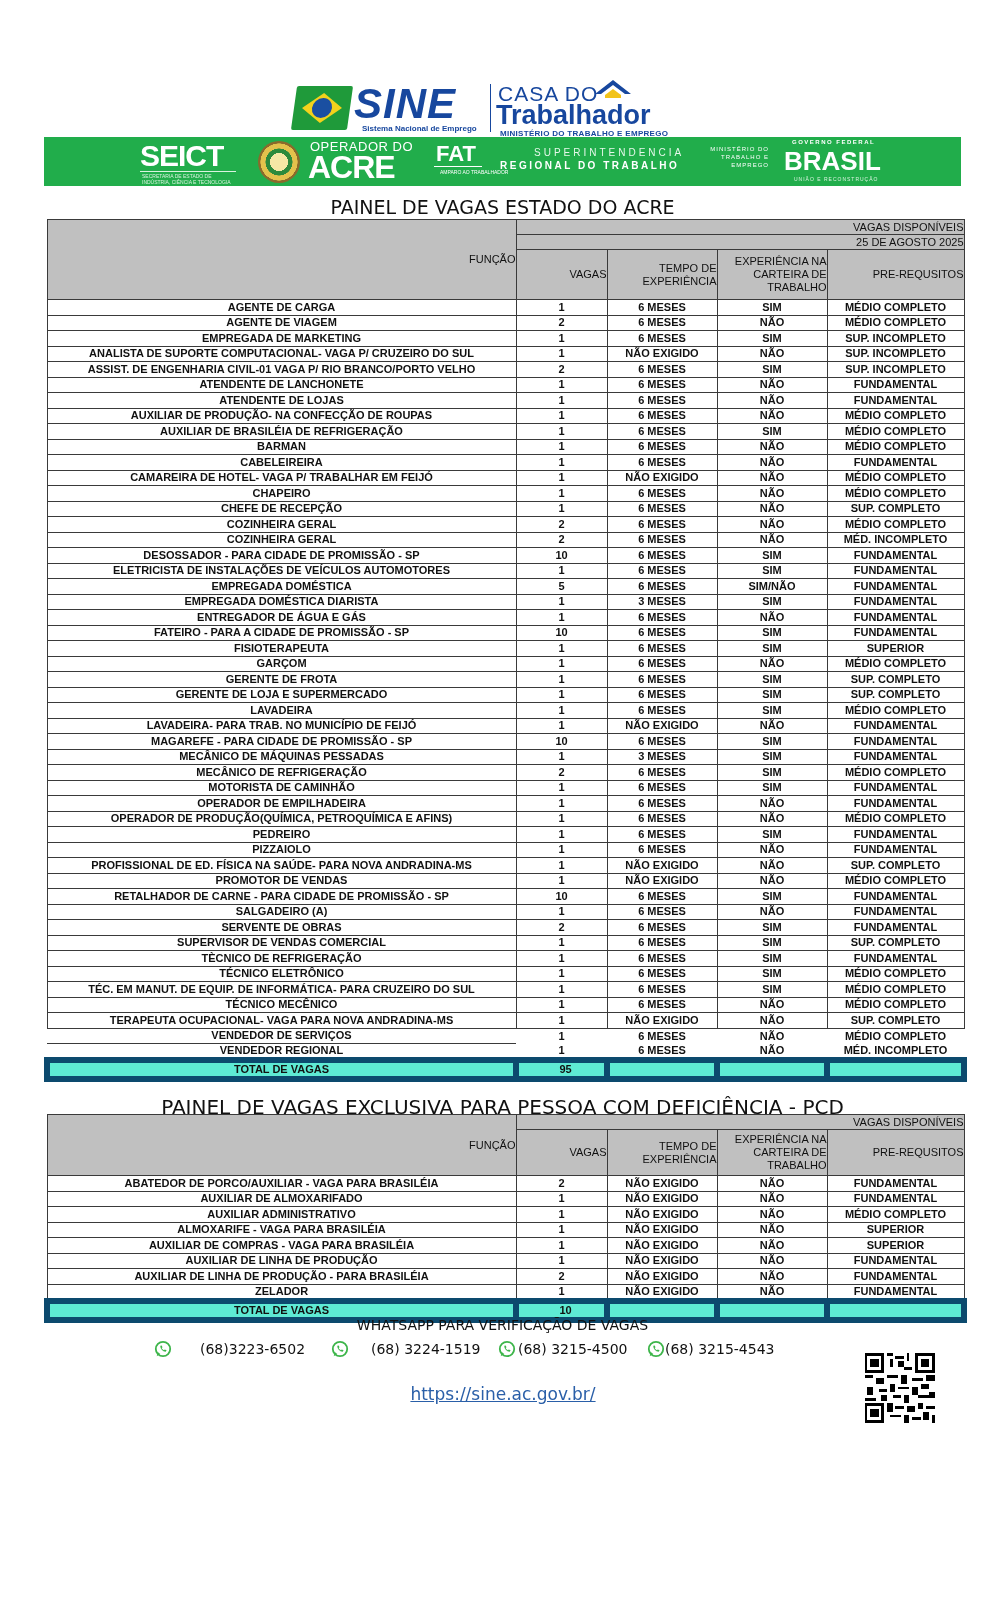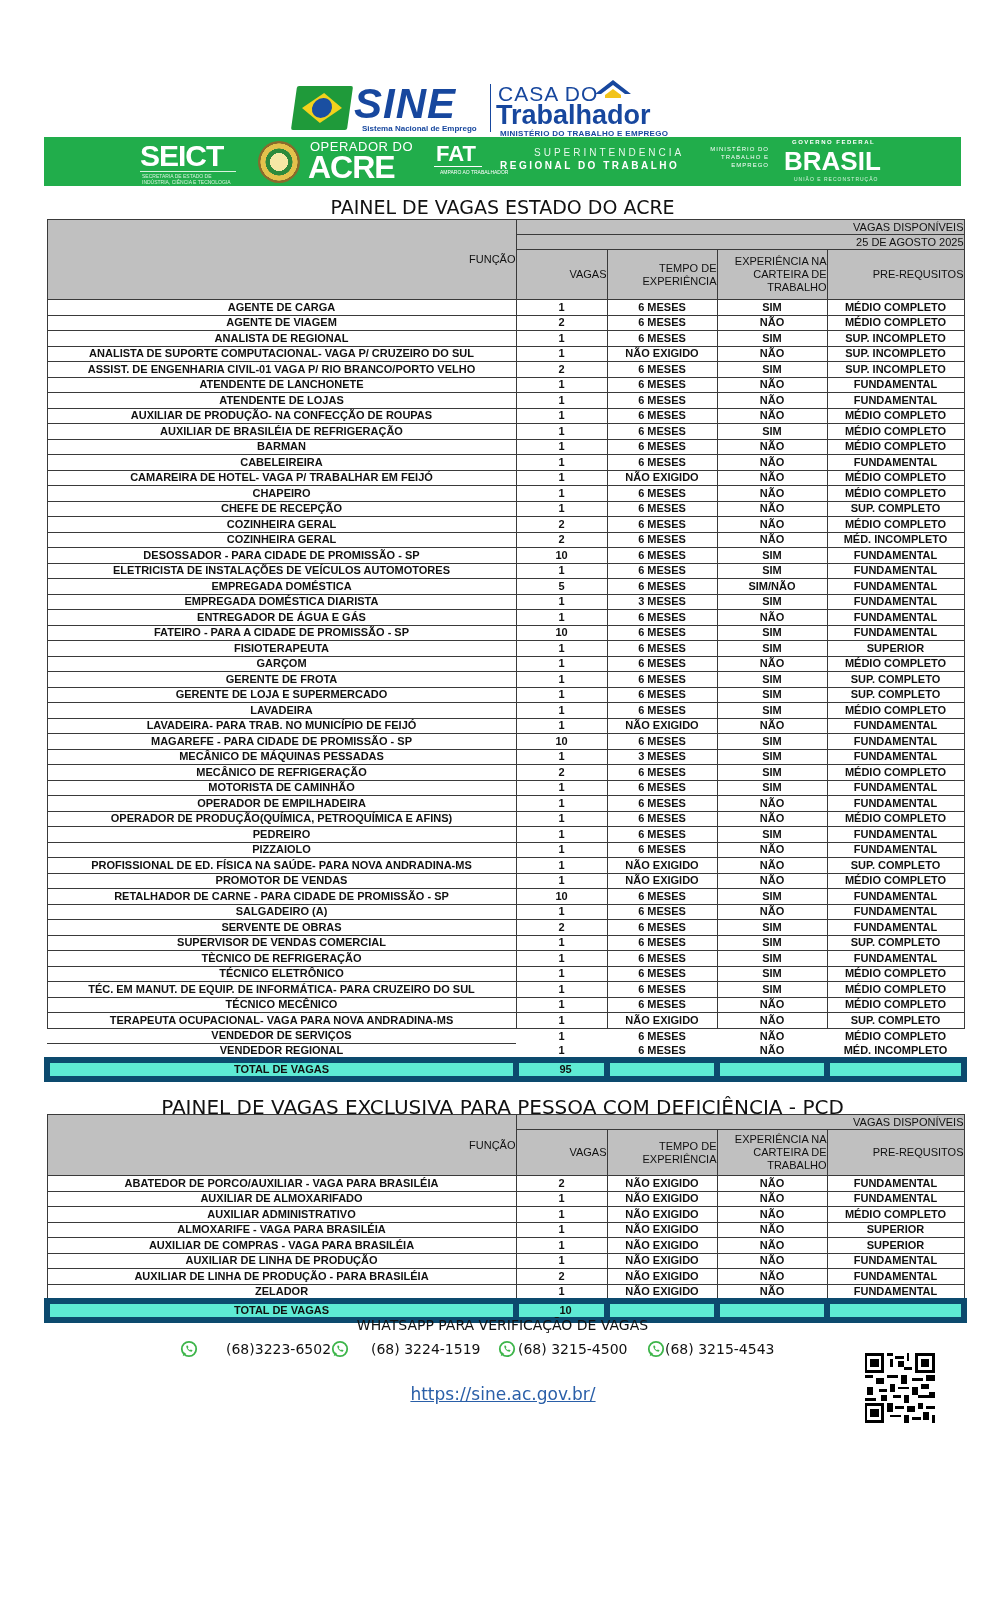--- a/index.html
+++ b/index.html
@@ -162,21 +162,21 @@
         <td class="c">MÉDIO COMPLETO</td>
       </tr>
       <tr>
         <td class="func">AGENTE DE VIAGEM</td>
         <td class="c">2</td>
         <td class="c">6 MESES</td>
         <td class="c">NÃO</td>
         <td class="c">MÉDIO COMPLETO</td>
       </tr>
       <tr>
-        <td class="func">ANALISTA DE REGIONAL</td>
+        <td class="func">EMPREGADA DE MARKETING</td>
         <td class="c">1</td>
         <td class="c">6 MESES</td>
         <td class="c">SIM</td>
         <td class="c">SUP. INCOMPLETO</td>
       </tr>
       <tr>
         <td class="func">ANALISTA DE SUPORTE COMPUTACIONAL- VAGA P/ CRUZEIRO DO SUL</td>
         <td class="c">1</td>
         <td class="c">NÃO EXIGIDO</td>
         <td class="c">NÃO</td>
@@ -591,21 +591,21 @@
         <td class="tv">10</td>
         <td></td>
         <td></td>
         <td></td>
       </tr>
     </tbody>
 </table>
 
 <div class="wa-title">WHATSAPP PARA VERIFICAÇÃO DE VAGAS</div>
 <div class="wa-row">
-  <div class="wa-item" style="left:180px;">
+  <div class="wa-item" style="left:154px;">
     <svg class="wa-icon" style="margin-right:28px;" viewBox="0 0 20 20">
         <circle cx="10" cy="10" r="8" fill="none" stroke="#3db54a" stroke-width="2"></circle>
         <path d="M3 18 L4.5 13.5 L7 15.5 Z" fill="#3db54a"></path>
         <path d="M7 6.5c0 3.5 2.5 6.5 6 6.5l1-1.5-2-1-1 1c-1-.5-2-1.5-2.5-2.5l1-1-1-2z" fill="#3db54a"></path>
       </svg>
     <span>(68)3223-6502</span>
   </div>
   <div class="wa-item" style="left:331px;">
     <svg class="wa-icon" style="margin-right:22px;" viewBox="0 0 20 20">
         <circle cx="10" cy="10" r="8" fill="none" stroke="#3db54a" stroke-width="2"></circle>

